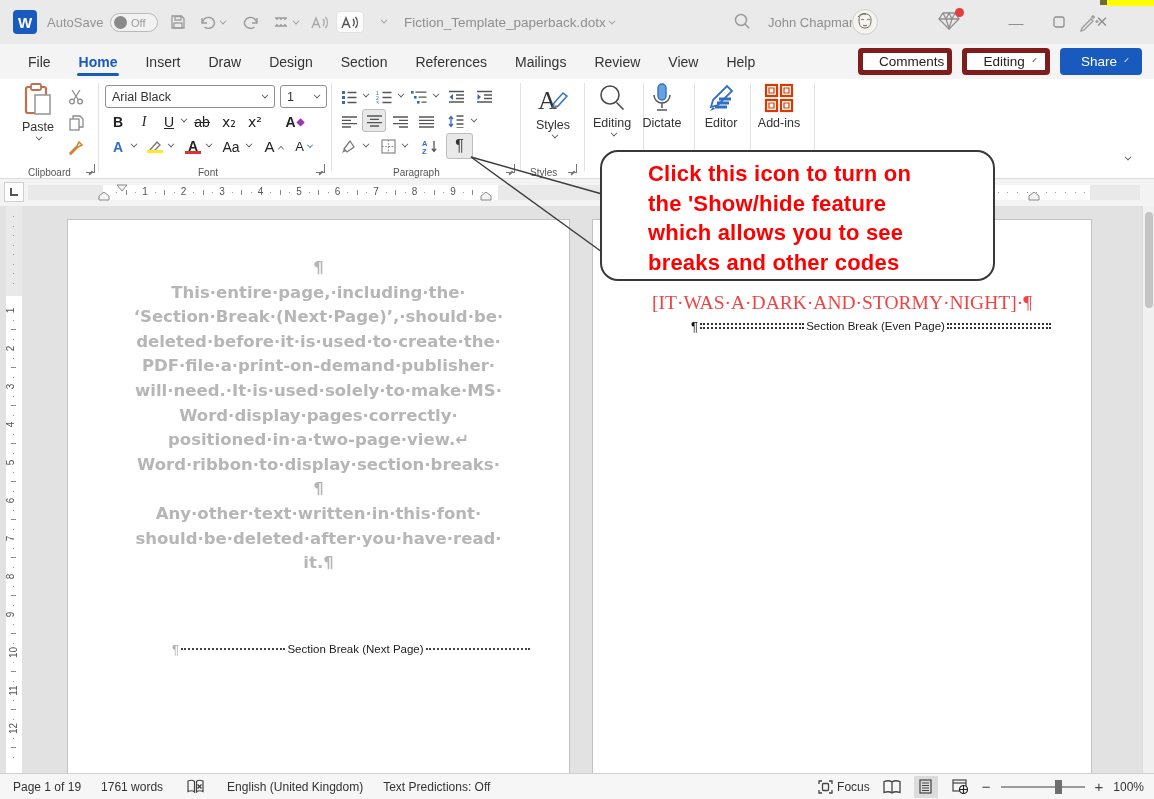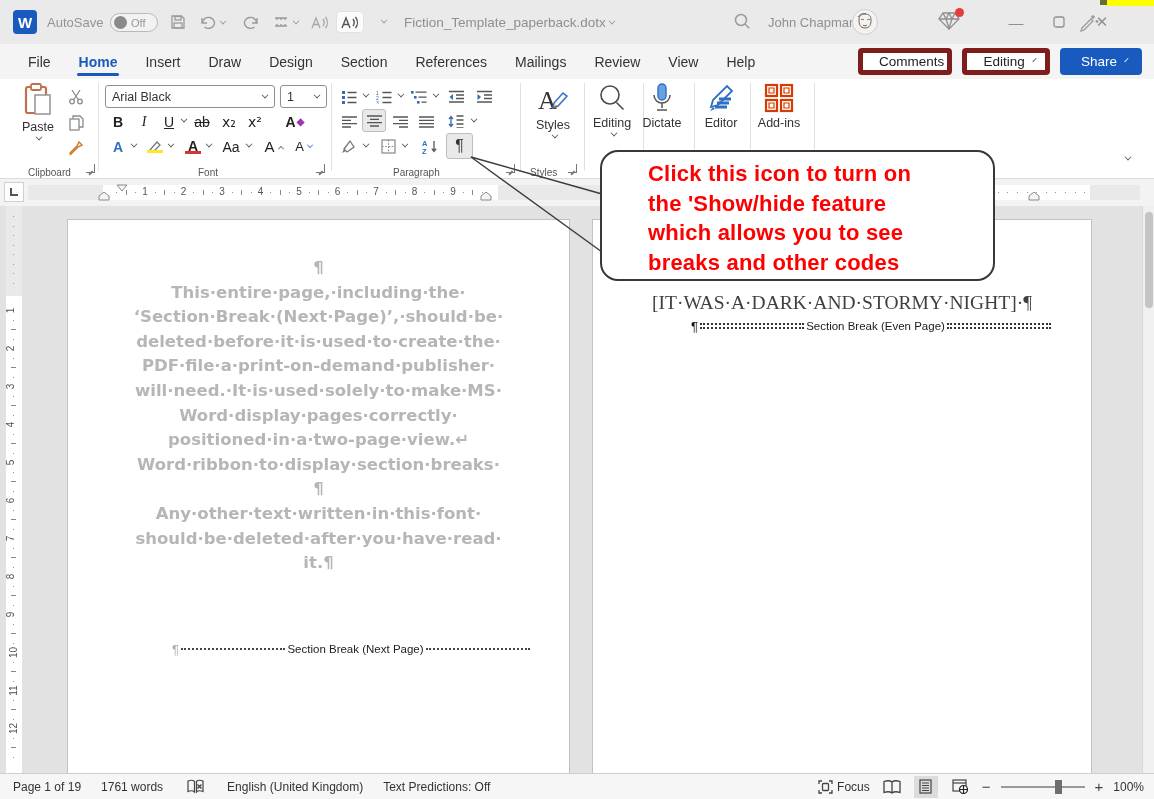--- a/index.html
+++ b/index.html
@@ -77,21 +77,21 @@
   #page2 { left:592px; width:500px; }
   #page1-lines { position:absolute; left:12px; right:12px; top:36px; text-align:center; font-family:"DejaVu Sans", sans-serif; font-weight:bold; font-size:16.5px; line-height:24.6px; color:#b6b6b6; white-space:nowrap; }
   .sbreak { position:absolute; display:flex; align-items:center; height:14px; font-size:11.5px; color:#1a1a1a; }
   .sb-pil { font-size:13px; margin-right:2px; }
   .dots1 { flex:1; height:0; border-top:2px dotted #444; }
   .dots2 { flex:1; height:6px; border-top:2px dotted #333; border-bottom:2px dotted #333; }
   #sb1 { left:104px; width:358px; top:422px; color:#222; }
   #sb1 .sb-pil { color:#adadad; }
   #sb2 { left:98px; width:360px; top:99px; }
   #sb2 .sb-pil { color:#111; }
-  #page2-heading { position:absolute; left:0; right:0; top:72px; text-align:center; font-family:"Liberation Serif", serif; font-size:19.5px; color:#404040; }
+  #page2-heading { position:absolute; left:0; right:0; top:72px; text-align:center; font-family:"Liberation Serif", serif; font-size:19.5px; color:#ef4444; }
   #scrollbar { position:absolute; right:0; top:0; width:12px; height:567px; background:#f0f0f0; border-left:1px solid #dadada; }
   #scroll-thumb { position:absolute; left:2px; top:6px; width:8px; height:96px; background:#c4c4c4; border-radius:4px; }
 
   
   #leaders { position:absolute; left:0; top:0; width:1154px; height:799px; pointer-events:none; z-index:40; }
   #callout { position:absolute; left:600px; top:150px; width:395px; height:131px; background:#fff; border:2px solid #383838; border-radius:18px; z-index:50; padding:7px 8px 0 46px; }
   #callout .cline { color:#fe0000; font-weight:bold; font-size:22px; line-height:29.5px; letter-spacing:.2px; }
 
   
   #statusbar { position:absolute; top:773px; left:0; width:1154px; height:26px; background:#f6f6f6; border-top:1px solid #cfcfcf; display:flex; align-items:center; font-size:12px; color:#333; }

